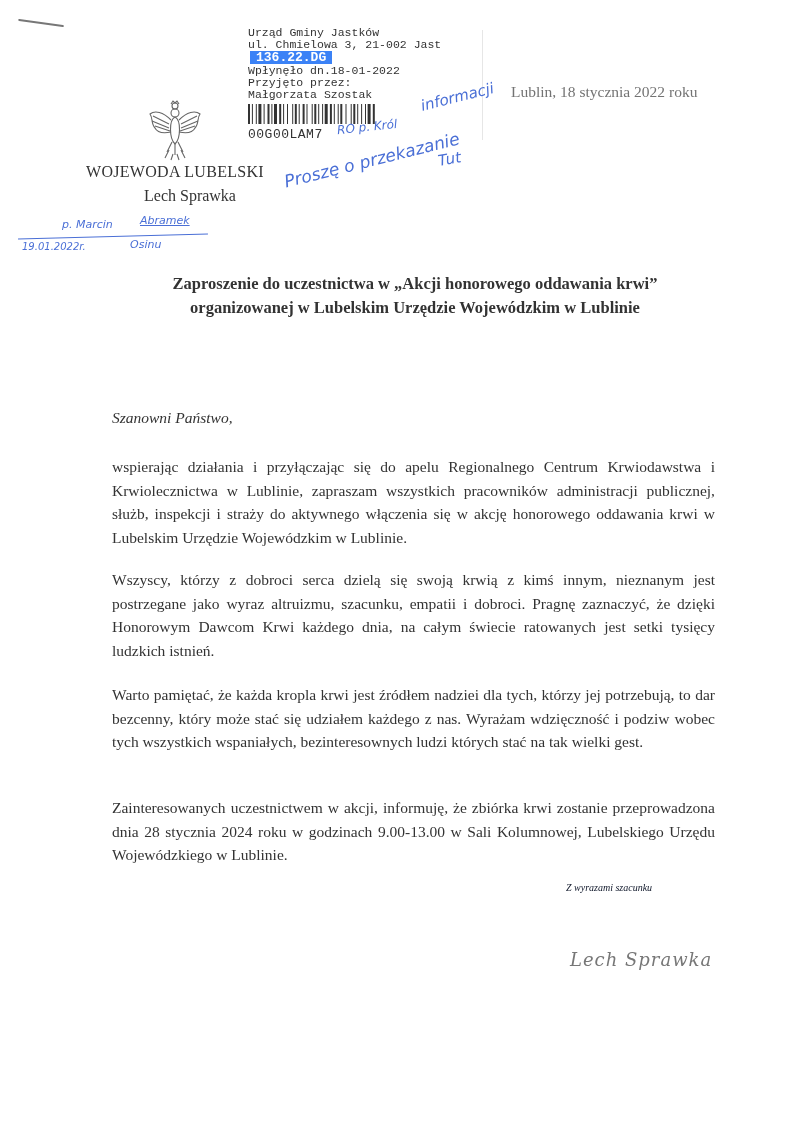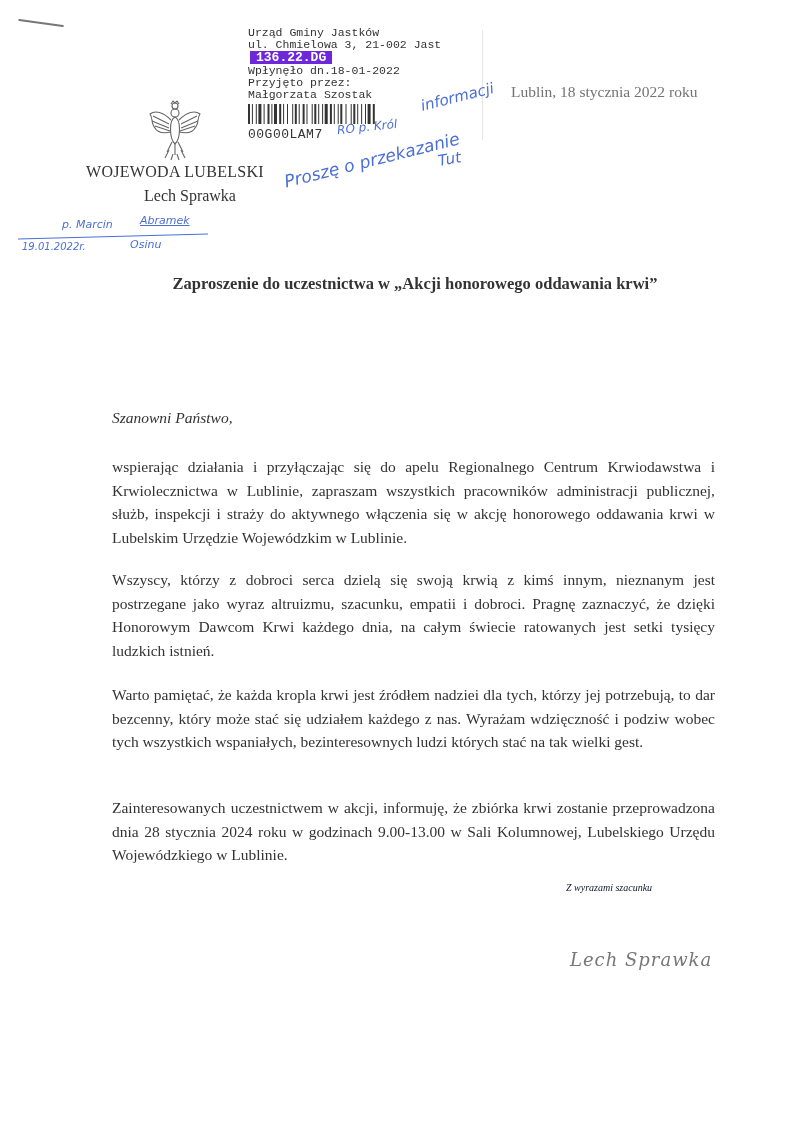--- a/index.html
+++ b/index.html
@@ -3,21 +3,21 @@
 <meta charset="utf-8">
 <style>
   html, body { margin: 0; padding: 0; background: #ffffff; }
   body { width: 800px; height: 1131px; position: relative; overflow: hidden;
          font-family: "Liberation Serif", serif; color: #2b2b2b; }
   .abs { position: absolute; }
   .scratch { left: 18px; top: 22px; width: 46px; height: 2px; background: #777; transform: rotate(8deg); border-radius: 1px; }
   .stamp { left: 248px; top: 27px; width: 230px; height: 112px;
            font-family: "Liberation Mono", monospace; font-size: 11.5px; line-height: 12px; color: #333; }
   .stamp .line { white-space: nowrap; }
-  .stamp .sig-num { display: inline-block; background: #6d28d9; color: #fff; padding: 0 6px; font-size: 13px; font-weight: bold; line-height: 13px; margin: 0 0 1px 2px; }
+  .stamp .sig-num { display: inline-block; background: #3b82f6; color: #fff; padding: 0 6px; font-size: 13px; font-weight: bold; line-height: 13px; margin: 0 0 1px 2px; }
   .barcode { margin-top: 3px; width: 170px; height: 20px; }
   .barcode-num { font-size: 13px; font-weight: normal; letter-spacing: 0.5px; margin-top: 2px; }
   .stamp-divider { left: 482px; top: 30px; width: 1px; height: 110px; background: #e6e6e6; }
   .place-date { left: 511px; top: 83px; font-size: 15.5px; color: #737373; }
   .eagle { left: 147px; top: 100px; width: 56px; height: 62px; }
   .wojewoda { left: 86px; top: 163px; font-size: 16px; letter-spacing: 0.3px; color: #333; }
   .name { left: 144px; top: 187px; font-size: 16px; color: #333; }
   .hand { font-family: "DejaVu Sans", sans-serif; color: #4a6fd6; font-style: italic; }
   .hand1 { left: 337px; top: 120px; font-size: 12px; transform: rotate(-6deg); }
   .hand2 { left: 282px; top: 150px; font-size: 17px; transform: rotate(-14deg); white-space: nowrap; }
@@ -113,20 +113,21 @@
 <div class="abs hand hand2b">informacji</div>
 <div class="abs hand hand3">Tut</div>
 <div class="abs hand hand4">p. Marcin</div>
 <div class="abs hand hand4b">Abramek</div>
 <div class="abs hand-line"></div>
 <div class="abs hand hand5">19.01.2022r.</div>
 <div class="abs hand hand5b">Osinu</div>
 
 <div class="abs title">
   <div>Zaproszenie do uczestnictwa w „Akcji honorowego oddawania krwi”</div>
+  <div>organizowanej w Lubelskim Urzędzie Wojewódzkim w Lublinie</div>
 </div>
 
 <div class="abs salutation">Szanowni Państwo,</div>
 
 <div class="abs para p1">wspierając działania i przyłączając się do apelu Regionalnego Centrum Krwiodawstwa i Krwiolecznictwa w Lublinie, zapraszam wszystkich pracowników administracji publicznej, służb, inspekcji i straży do aktywnego włączenia się w akcję honorowego oddawania krwi w Lubelskim Urzędzie Wojewódzkim w Lublinie.</div>
 <div class="abs para p2">Wszyscy, którzy z dobroci serca dzielą się swoją krwią z kimś innym, nieznanym jest postrzegane jako wyraz altruizmu, szacunku, empatii i dobroci. Pragnę zaznaczyć, że dzięki Honorowym Dawcom Krwi każdego dnia, na całym świecie ratowanych jest setki tysięcy ludzkich istnień.</div>
 <div class="abs para p3">Warto pamiętać, że każda kropla krwi jest źródłem nadziei dla tych, którzy jej potrzebują, to dar bezcenny, który może stać się udziałem każdego z nas. Wyrażam wdzięczność i podziw wobec tych wszystkich wspaniałych, bezinteresownych ludzi których stać na tak wielki gest.</div>
 <div class="abs para p4">Zainteresowanych uczestnictwem w akcji, informuję, że zbiórka krwi zostanie przeprowadzona dnia 28 stycznia 2024 roku w godzinach 9.00-13.00 w Sali Kolumnowej, Lubelskiego Urzędu Wojewódzkiego w Lublinie.</div>
 
 <div class="abs closing">Z wyrazami szacunku</div>

